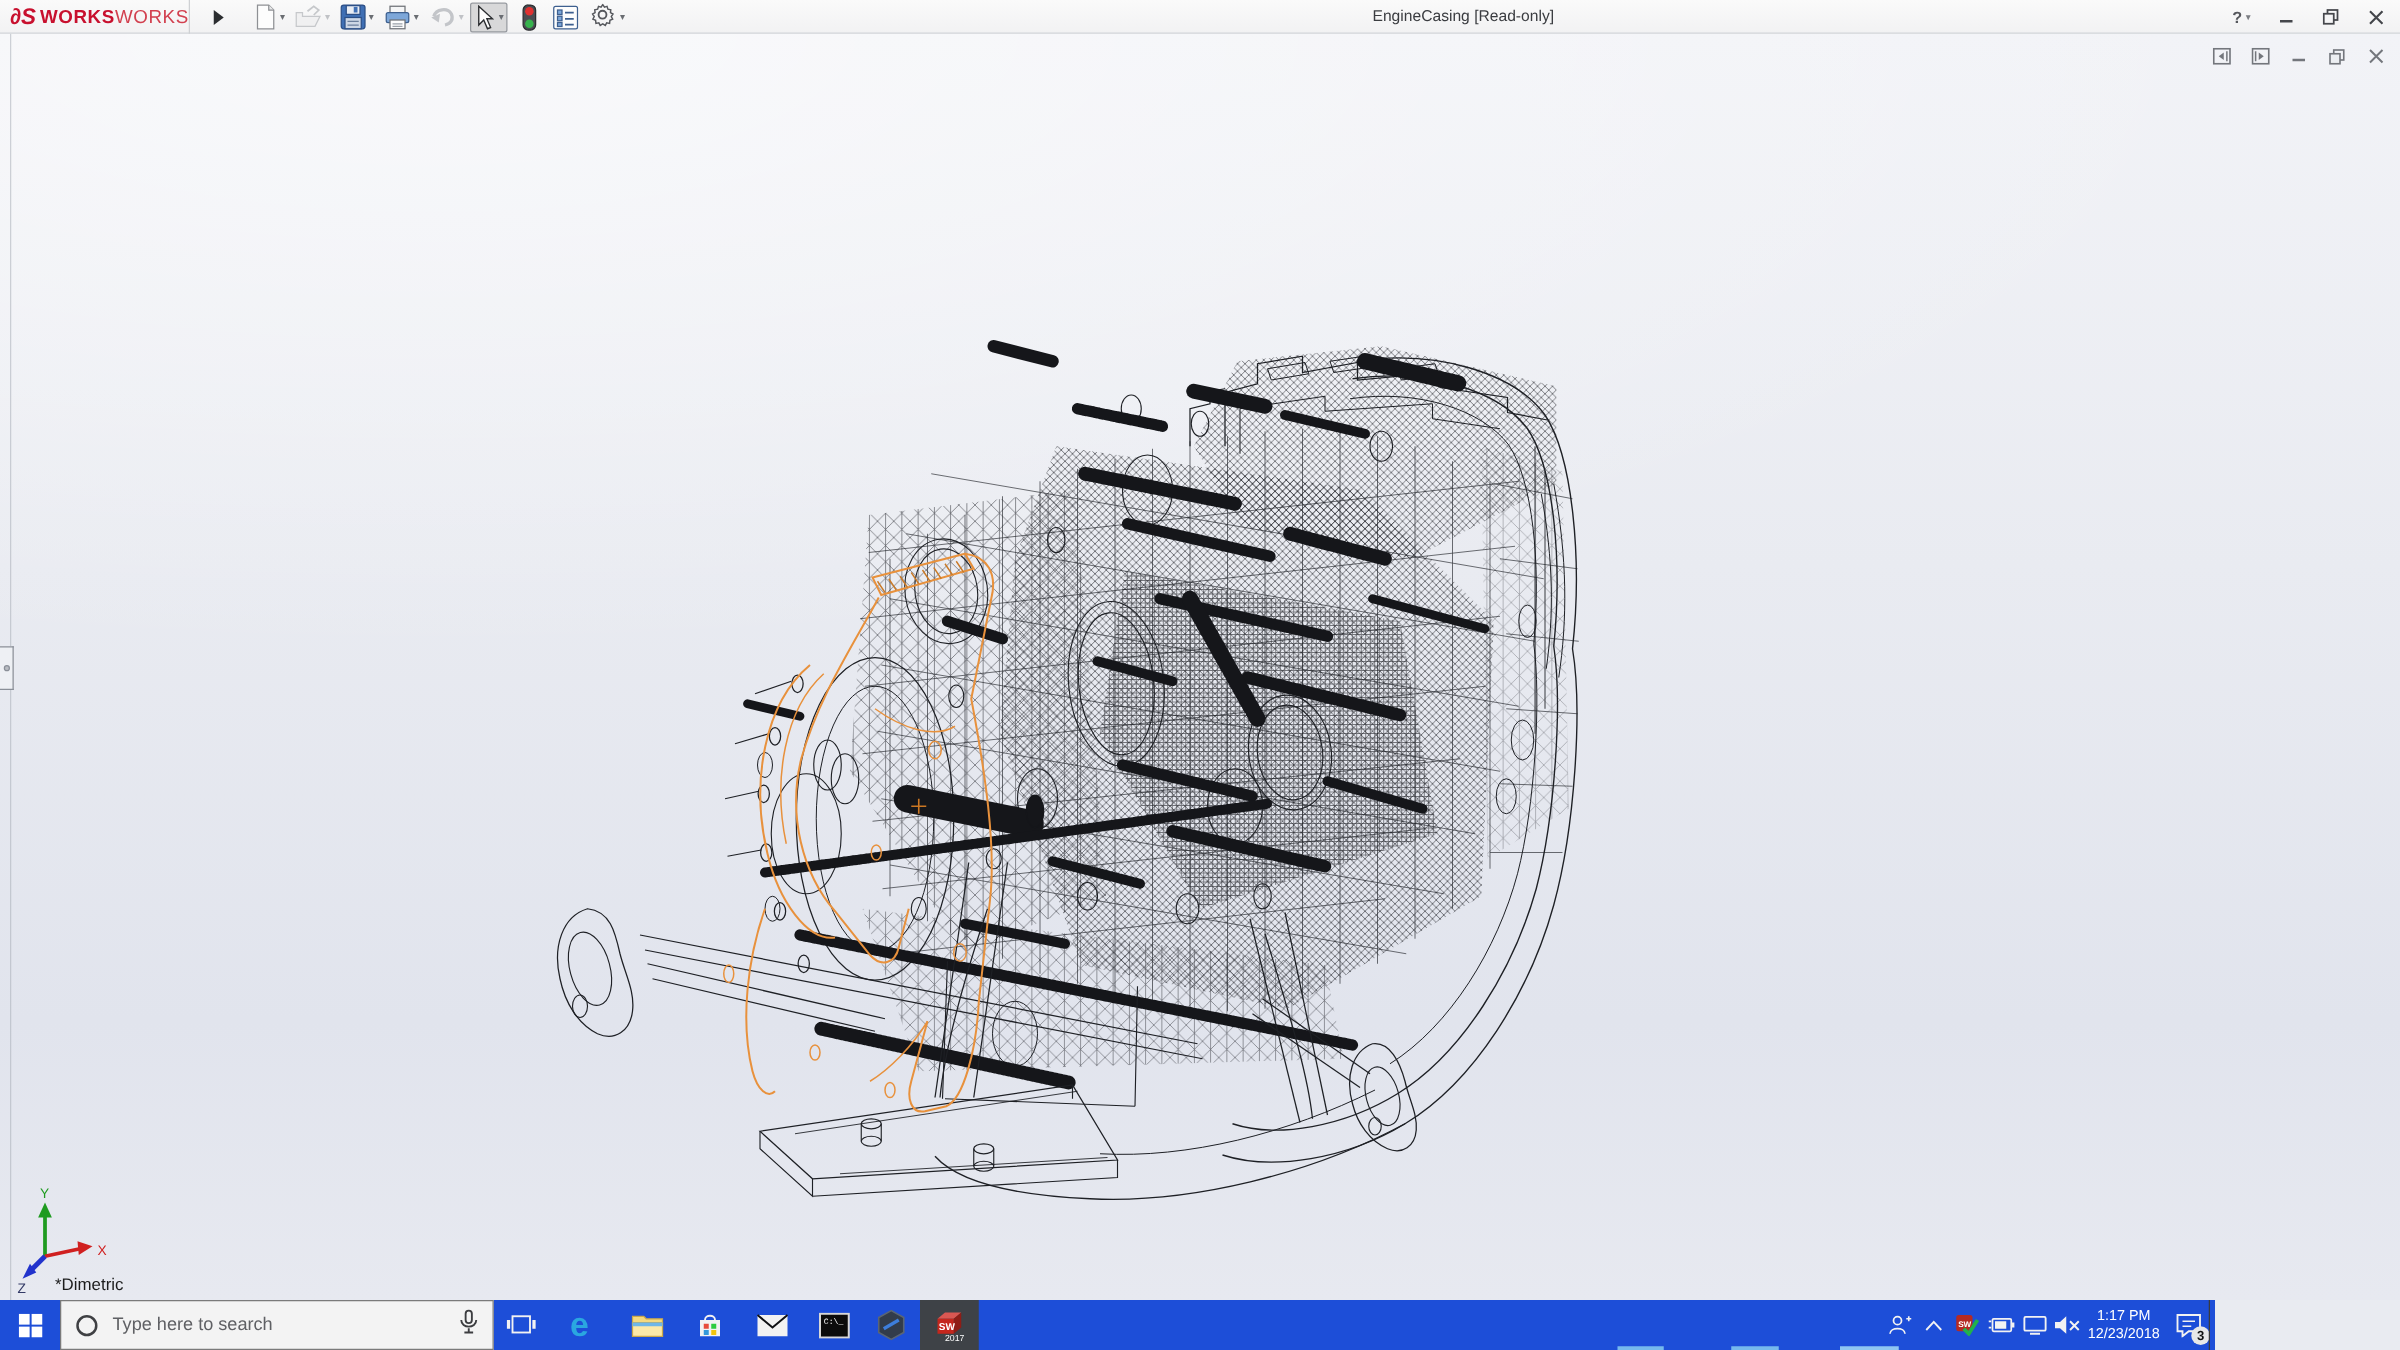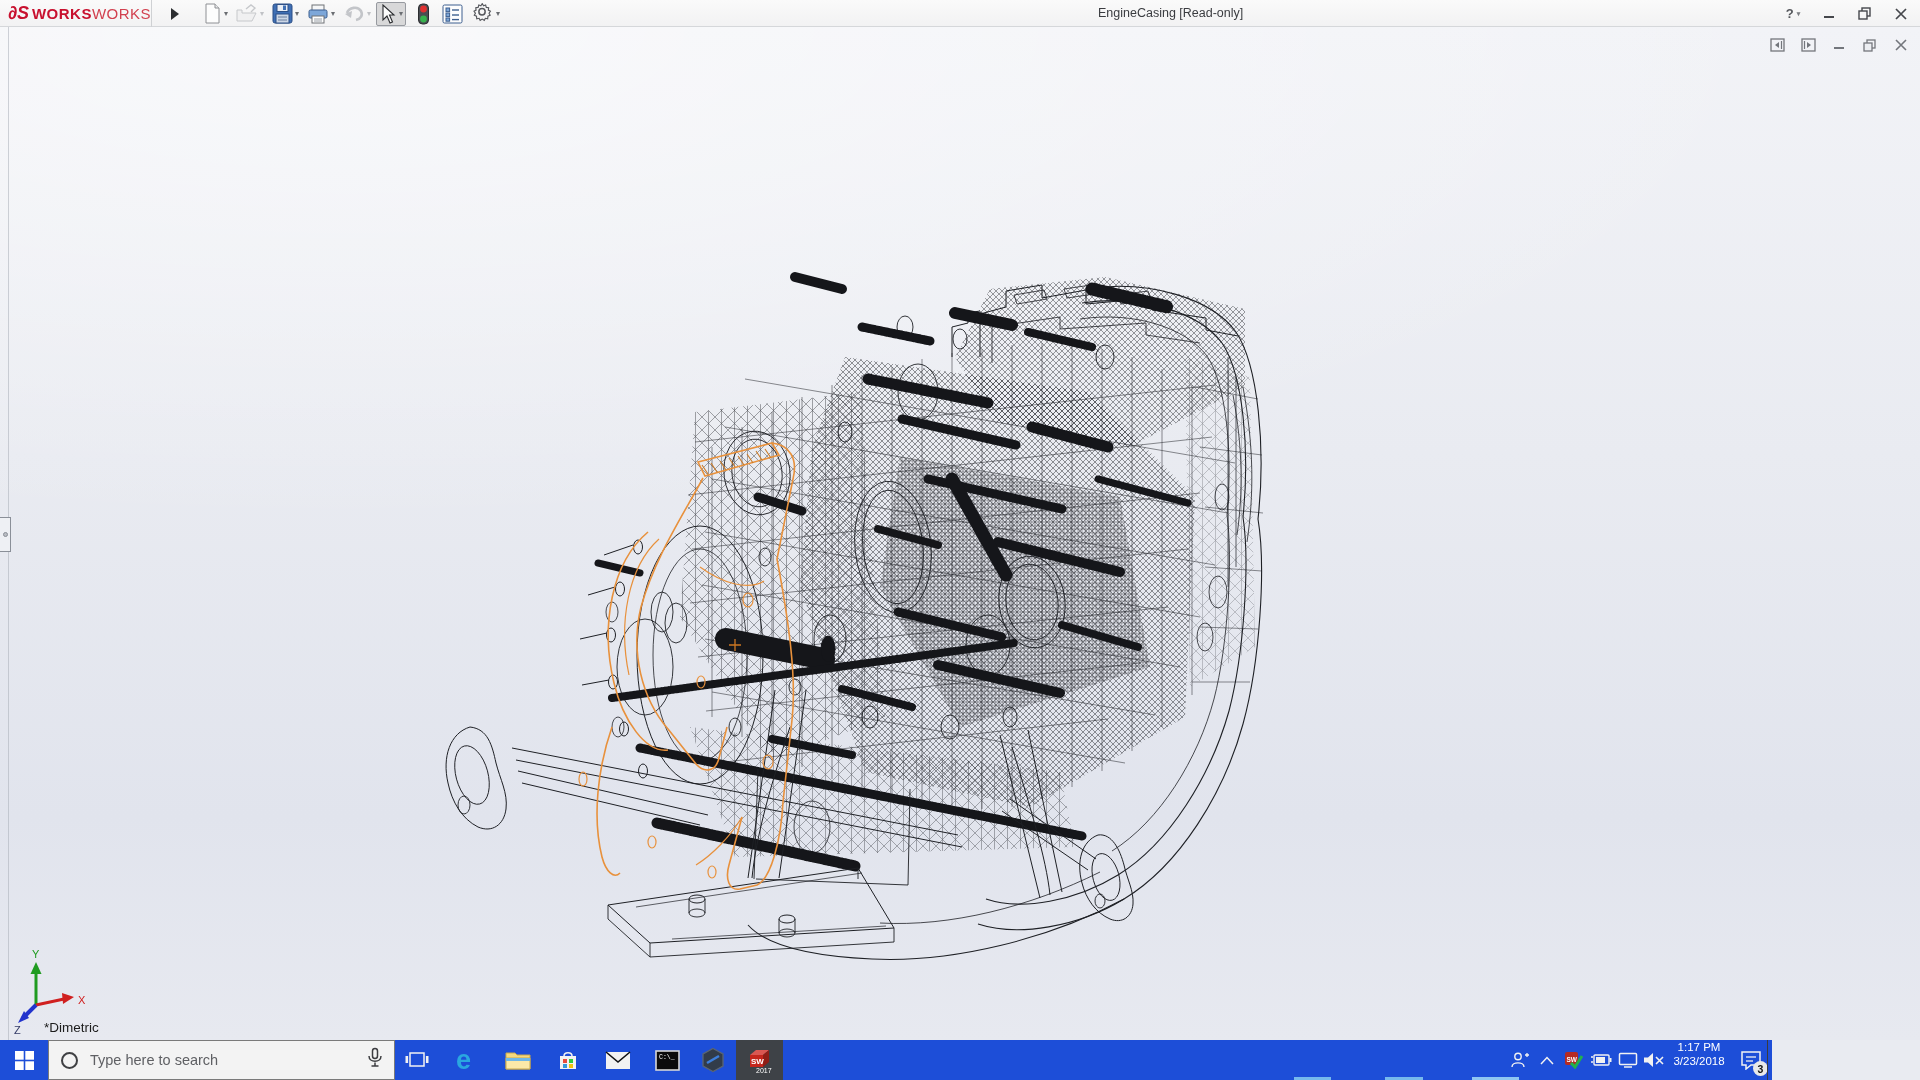--- a/index.html
+++ b/index.html
@@ -40,21 +40,21 @@
   
   .taskbar { position:absolute; left:0; top:1040px; width:1772px; height:40px; background:#1d4ed8; z-index:40; }
   .start { position:absolute; left:0; top:0; width:48px; height:40px; display:flex; align-items:center; justify-content:center; cursor:pointer; }
   .searchbox { position:absolute; left:48px; top:0; width:347px; height:40px; background:#f3f3f3; border:1px solid #7a7a7a; display:flex; align-items:center; cursor:text; }
   .searchbox .ring { width:17px; height:17px; border:2.4px solid #3f4043; border-radius:50%; margin-left:12px; }
   .searchbox .stext { margin-left:12px; font-size:14.5px; color:#5f6064; flex:1; }
   .searchbox .mic { margin-right:10px; }
   .tb-icon { position:absolute; top:0; width:44px; height:40px; display:flex; align-items:center; justify-content:center; cursor:pointer; }
   .tb-icon.active { background:#3e4247; }
   .runline { position:absolute; top:37px; height:3px; background:#76b9ed; }
-  .tray { position:absolute; right:0; top:0; height:40px; display:flex; align-items:flex-start; }
+  .tray { position:absolute; right:0; top:0; height:40px; display:flex; align-items:center; }
   .tray .titem { width:27px; height:40px; display:flex; align-items:center; justify-content:center; cursor:pointer; }
   .clock { width:62px; text-align:center; color:#fff; font-size:11.5px; line-height:14px; cursor:pointer; }
   .action { position:relative; width:42px; height:40px; display:flex; align-items:center; justify-content:center; cursor:pointer; }
   .action .badge { position:absolute; right:4px; bottom:4px; width:15px; height:15px; border-radius:50%; background:#e8e8e8; color:#111; font-size:10.5px; font-weight:bold; display:flex; align-items:center; justify-content:center; }
   .show-desktop { position:absolute; right:0; top:0; width:5px; height:40px; border-left:1px solid #3a3b3e; cursor:pointer; }
 
   
   .wire { stroke:var(--wire,#1e2025); fill:none; }
   .sel  { stroke:var(--selection,#e8913c); fill:none; }
   svg text { font-family:"Liberation Sans",sans-serif; }
@@ -566,21 +566,21 @@
       </svg>
       </span>
     <span class="titem">
       <svg width="23" height="16">
         <polygon points="1,5.5 5,5.5 10,1 10,15 5,10.5 1,10.5" fill="#f2f2f2"></polygon>
         <path d="M13,5 L20,12 M20,5 L13,12" stroke="#f2f2f2" stroke-width="1.6"></path>
       </svg>
       </span>
     <span class="clock">
       <div>1:17 PM</div>
-      <div>3/23/2018</div>
+      <div>12/23/2018</div>
     </span>
     <span class="action">
       <svg width="22" height="20">
         <path d="M2,2 h18 v13 h-9 l-5,4 v-4 h-4 z" fill="none" stroke="#f2f2f2" stroke-width="1.5"></path>
         <line x1="6" y1="7" x2="16" y2="7" stroke="#f2f2f2" stroke-width="1.3"></line>
         <line x1="6" y1="11" x2="13" y2="11" stroke="#f2f2f2" stroke-width="1.3"></line>
       </svg>
       <span class="badge">3</span>
     </span>
     <span class="show-desktop"></span>

